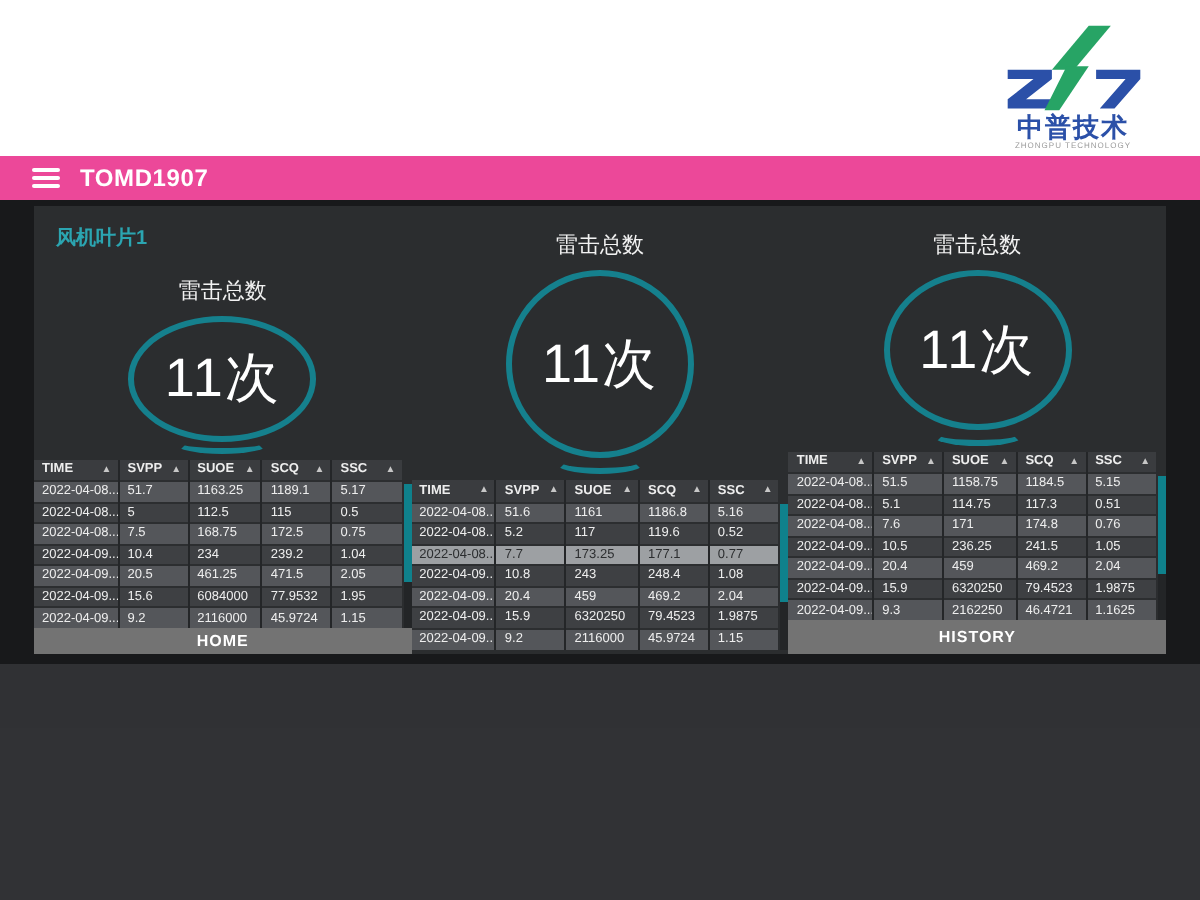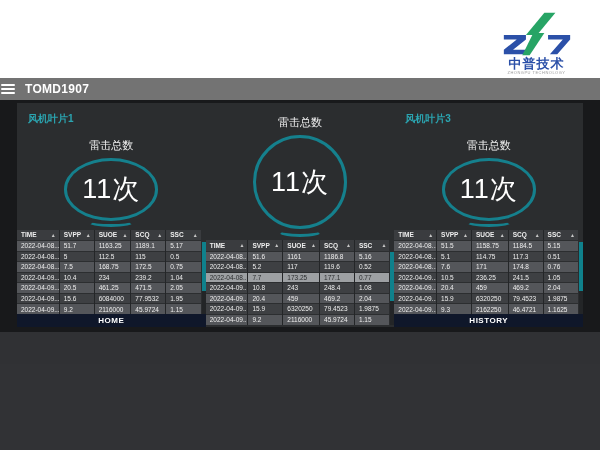--- a/index.html
+++ b/index.html
@@ -8,22 +8,22 @@
 
   
   .top-band { position:absolute; top:0; left:0; width:600px; height:78px; background:#ffffff; }
   .logo-box { position:absolute; top:9px; right:25px; width:77px; height:75px; background:#ffffff;
               border-radius:4px; text-align:center; padding-top:2px; overflow:hidden; }
   .logo-box svg { display:block; margin:0 auto; }
   .logo-cn { font-size:13px; font-weight:bold; color:#2b50a8; letter-spacing:1px; line-height:13px; }
   .logo-en { font-size:4px; color:#9a9a9a; letter-spacing:.5px; line-height:6px; }
 
   
-  .appbar { position:absolute; top:78px; left:0; width:600px; height:22px; background:#737373;
-            display:flex; align-items:center; padding-left:1px; }
+  .appbar { position:absolute; top:78px; left:0; width:600px; height:22px; background:#ec4899;
+            display:flex; align-items:center; padding-left:16px; }
   .menu-icon { width:14px; display:inline-flex; flex-direction:column; gap:2px; margin-right:10px; cursor:pointer; }
   .menu-icon i { display:block; height:2px; background:#fff; border-radius:1px; }
   .app-title { color:#fff; font-size:12px; font-weight:bold; letter-spacing:.3px; }
 
   
   .content { position:absolute; top:100px; left:0; width:600px; height:232px; background:#18191b;
              display:flex; gap:0; padding:3px 17px 5px; }
   .panel { flex:1; background:#2b2d2f; display:flex; flex-direction:column; min-width:0; }
   .panel-title { color:#2ba5b1; font-size:10px; font-weight:bold; padding:9px 0 0 11px; }
   .gauge-label { color:#f2f2f2; font-size:11px; text-align:center; margin-top:12px; }
@@ -44,21 +44,21 @@
   tbody tr { border-top:1px solid #2c2e30; cursor:pointer; }
   tbody tr:nth-child(odd)  { background:#54565a; }
   tbody tr:nth-child(even) { background:#3e4043; }
   tbody tr.selected { background:#9da0a3; color:#2c2e30; }
   col.c-time { width:23%; } col.c-svpp { width:19%; } col.c-suoe { width:20%; }
   col.c-scq  { width:19%; } col.c-ssc  { width:19%; }
 
   .scrollbar { position:absolute; top:12px; right:0; width:4px; bottom:0; background:#232527; }
   .scroll-thumb { position:absolute; top:0; left:0; width:100%; height:68%; background:#0f818c; }
 
-  .action-button { margin-top:auto; height:20px; background:#0f172a; border:none; color:#fff;
+  .action-button { margin-top:auto; height:20px; background:#737373; border:none; color:#fff;
                    font-family:inherit; font-size:8px; font-weight:bold; letter-spacing:.5px;
                    cursor:pointer; width:100%; }
 
   
   .bottom-band { position:absolute; top:364px; left:0; width:600px; height:86px; background:#313235; }
 </style>
 </head>
 <body>
 
 <div class="top-band">
@@ -275,21 +275,20 @@
   </tr>
           </tbody>
       </table>
       <div class="scrollbar">
         <div class="scroll-thumb"></div>
       </div>
     </div>
   </div>
 
   <div class="panel">
-    <div class="panel-title">风机叶片3</div>
     <div class="gauge-label">雷击总数</div>
     <div class="gauge-circle">
       <span class="gauge-value">11次</span>
     </div>
     <div class="gauge-arc"></div>
     <div class="table-wrap">
       <table>
         <colgroup>
             <col class="c-time">
             <col class="c-svpp">

